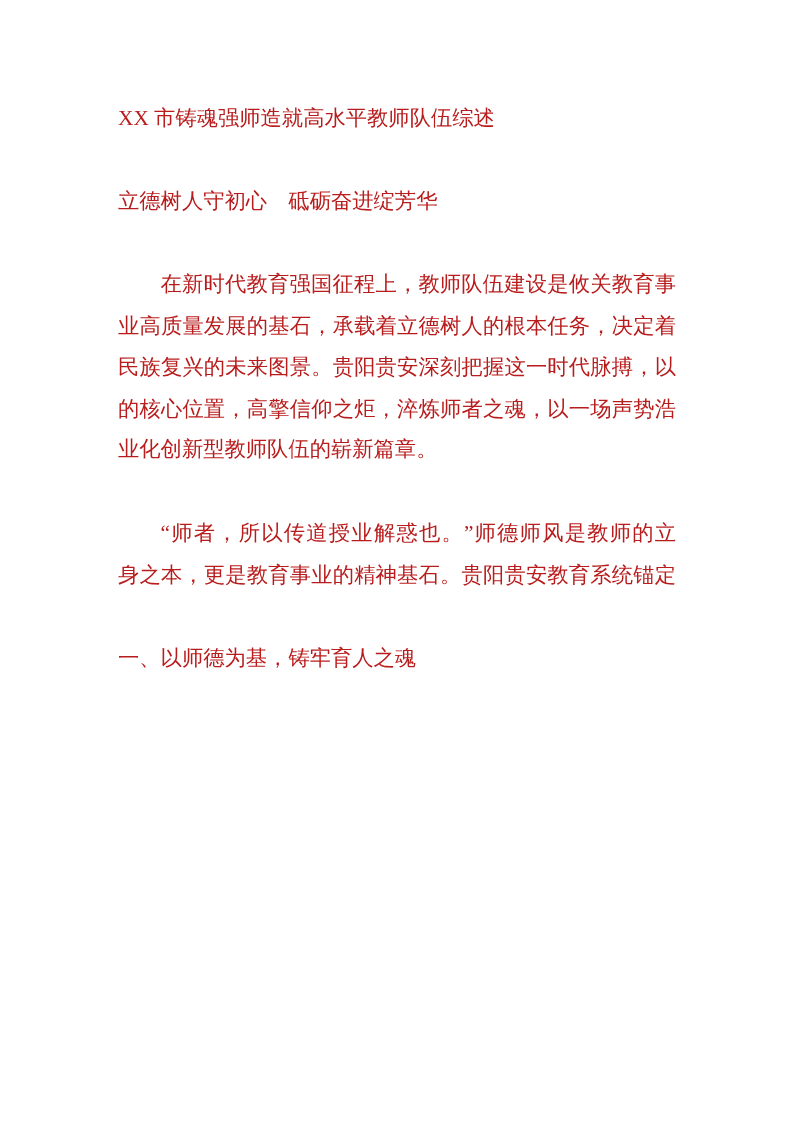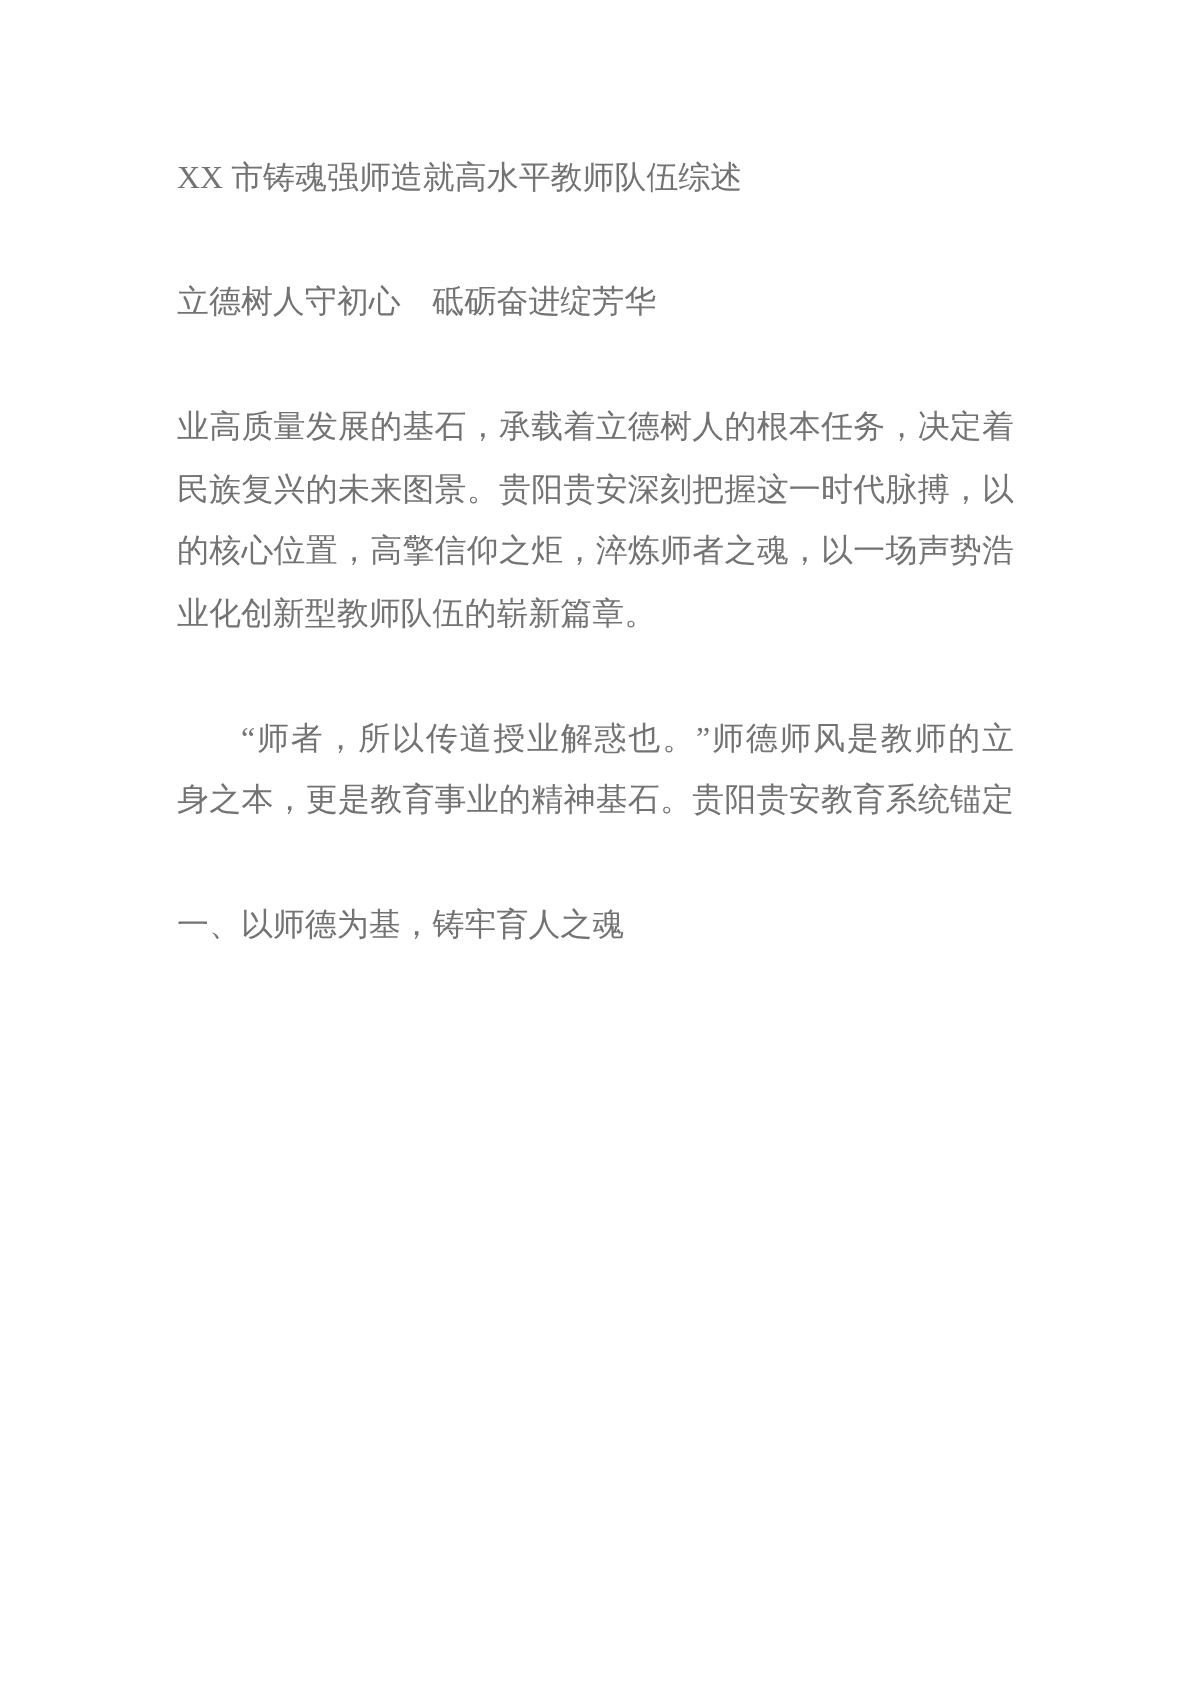--- a/index.html
+++ b/index.html
@@ -11,55 +11,57 @@
     position: relative;
     width: 793px;
     height: 1122px;
     box-sizing: border-box;
     background: #ffffff;
     overflow: hidden;
     padding: 98px 117px 0 118px;
     font-family: "Liberation Serif", "DejaVu Serif", serif;
     font-size: 21.3px;
     line-height: 41.5px;
-    color: #737373;
+    color: #b91c1c;
   }
   .block {
     margin: 0 0 41.5px 0;
   }
   .plain {
     text-align: left;
     white-space: pre-wrap;
   }
   .line {
     text-align: justify;
     text-align-last: justify;
     text-justify: inter-character;
     height: 41.5px;
     white-space: pre-wrap;
   }
   .line.short {
     text-align: left;
     text-align-last: left;
+    font-family: Liberation Mono, monospace;
   }
   .line.indent {
     text-indent: 2em;
   }
 </style>
 </head>
 <body>
 
 <div class="page">
 
   <div class="block plain">XX 市铸魂强师造就高水平教师队伍综述</div>
 
   <div class="block plain">立德树人守初心　砥砺奋进绽芳华</div>
 
 
   <div class="block">
+    <div class="line indent">在新时代教育强国征程上，教师队伍建设是攸关教育事</div>
     <div class="line">业高质量发展的基石，承载着立德树人的根本任务，决定着</div>
     <div class="line">民族复兴的未来图景。贵阳贵安深刻把握这一时代脉搏，以</div>
     <div class="line">的核心位置，高擎信仰之炬，淬炼师者之魂，以一场声势浩</div>
     <div class="line short">业化创新型教师队伍的崭新篇章。</div>
   </div>
 
 
   <div class="block">
     <div class="line indent">“师者，所以传道授业解惑也。”师德师风是教师的立</div>
     <div class="line">身之本，更是教育事业的精神基石。贵阳贵安教育系统锚定</div>

